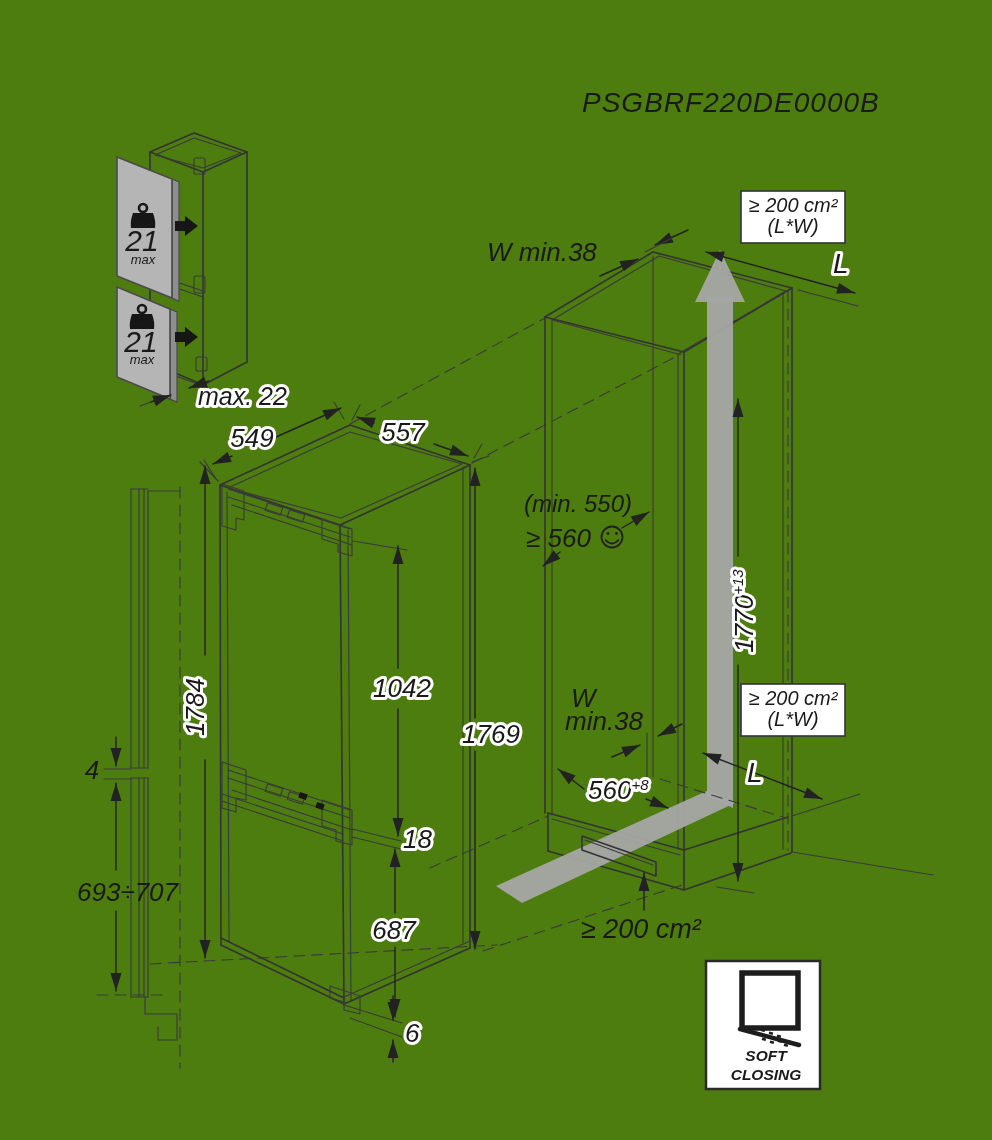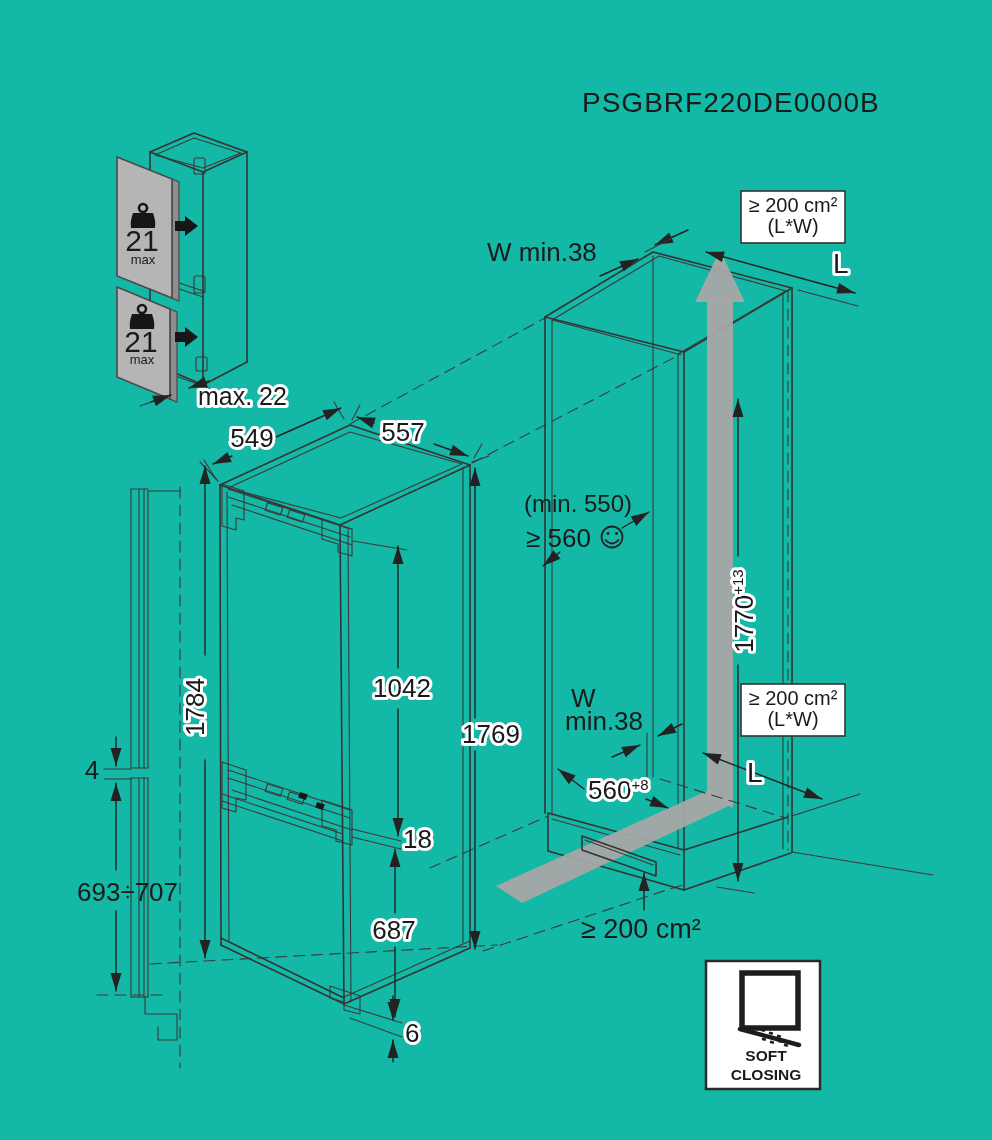--- a/index.html
+++ b/index.html
@@ -1,16 +1,16 @@
 <!DOCTYPE html>
 <html><head>
 <meta charset="utf-8">
 <style>
   html,body{margin:0;padding:0;background:#ffffff;}
-  .page{width:992px;height:1140px;position:relative;background:#14b8a6;overflow:hidden;}
+  .page{width:992px;height:1140px;position:relative;background:#4d7c0f;overflow:hidden;font-style:italic;}
   svg{display:block;}
   text{font-family:"Liberation Sans","DejaVu Sans",sans-serif;fill:#1a1a1a;}
   .ln{fill:none;stroke:#333;stroke-width:1.6;stroke-linejoin:round;stroke-linecap:round;}
   .ln2{fill:none;stroke:#3a3a3a;stroke-width:1.1;stroke-linejoin:round;stroke-linecap:round;}
   .dash{stroke-dasharray:11 7;}
   .dim{fill:none;stroke:#222;stroke-width:1.4;stroke-linecap:round;}
   .t28{font-size:28px;}
   .t26{font-size:26px;}
   .t25{font-size:25px;}
   .t24{font-size:24px;}

